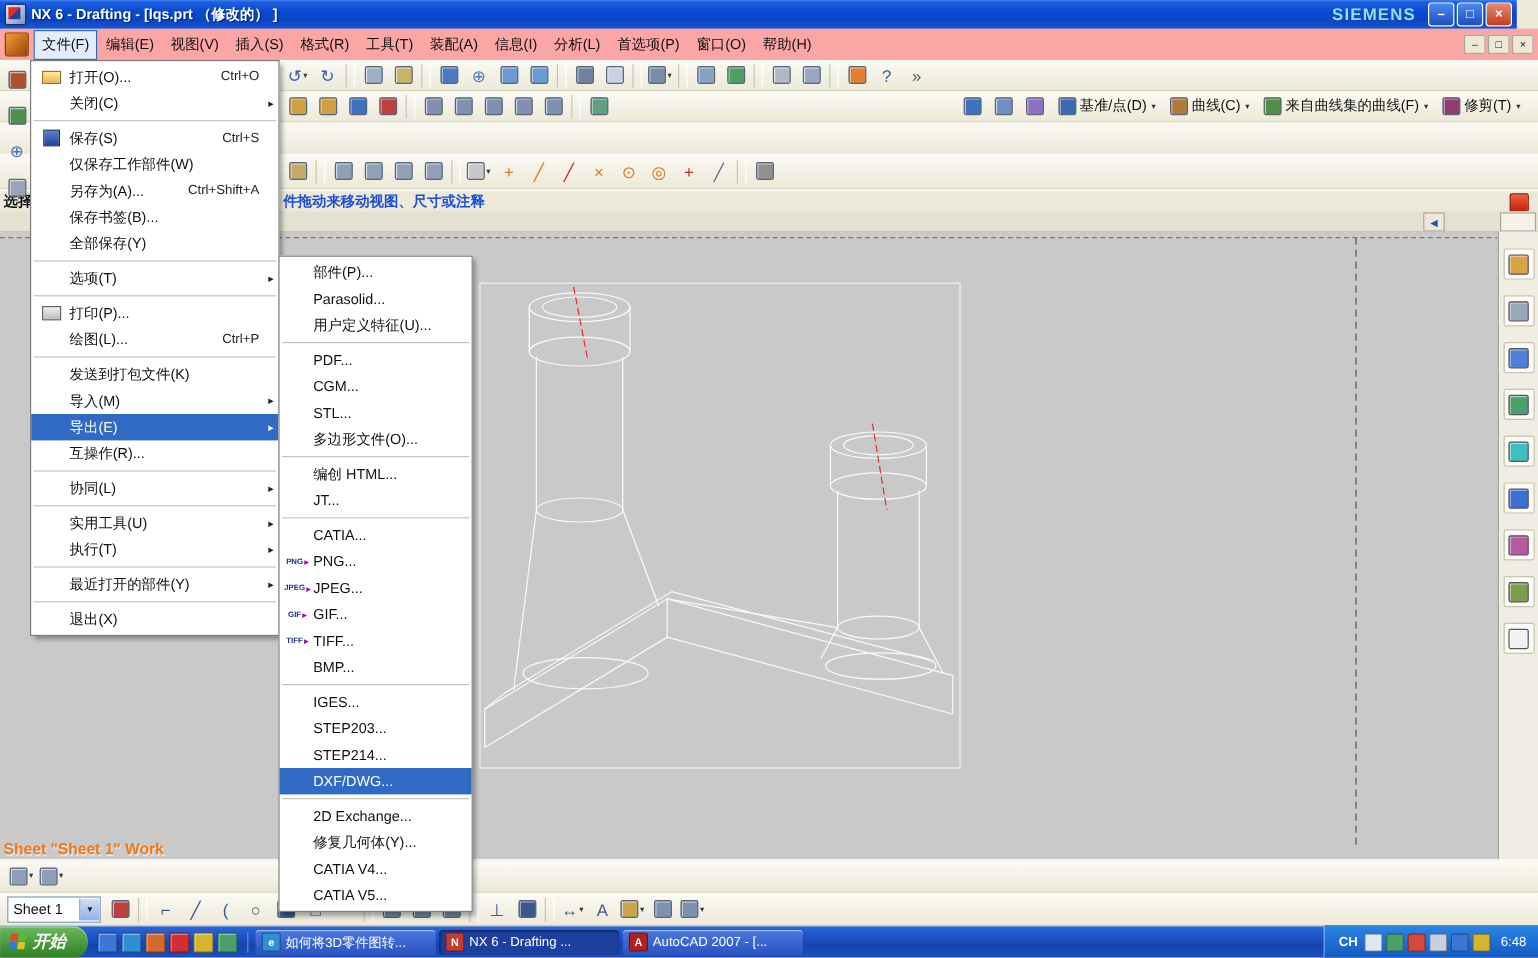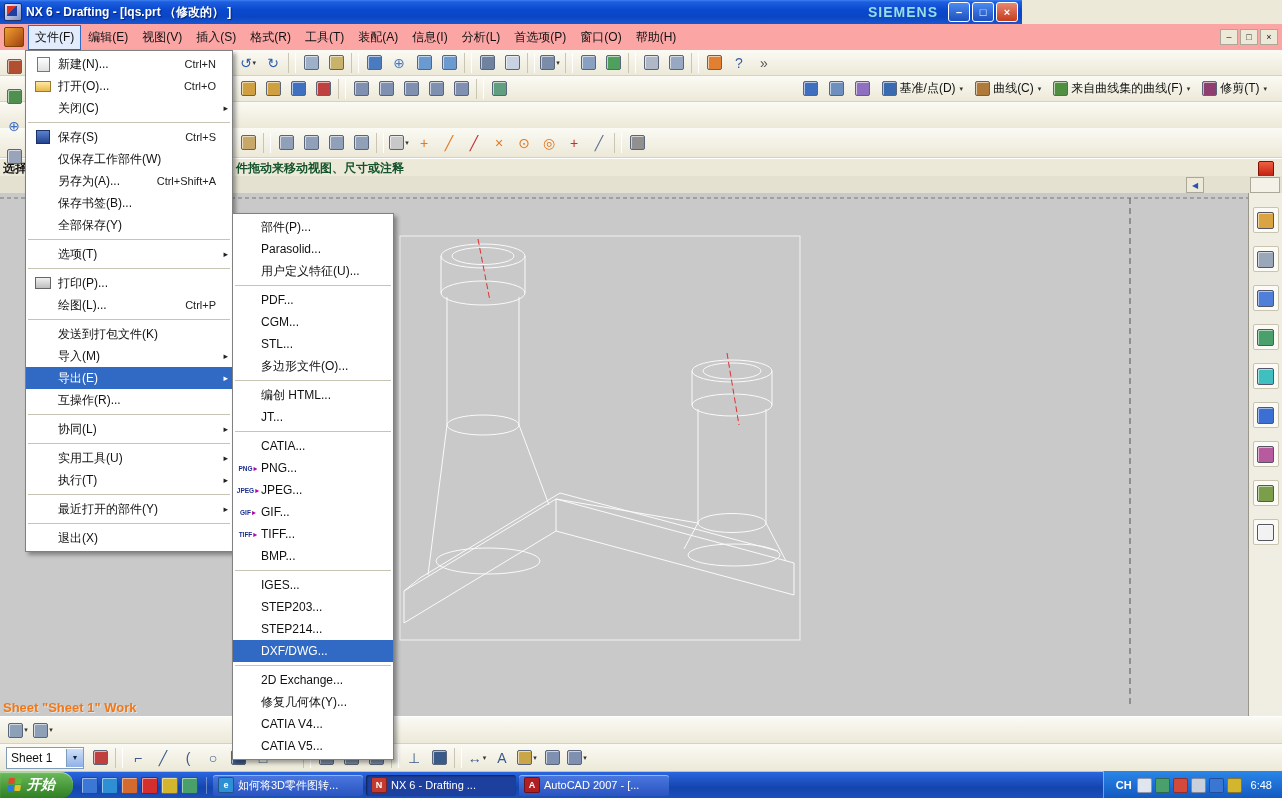--- a/index.html
+++ b/index.html
@@ -1,20 +1,20 @@
 <!DOCTYPE html>
 <html><head>
 <meta charset="utf-8">
 <style>
   html,body{margin:0;padding:0;}
   body{font-family:"Liberation Sans","DejaVu Sans",sans-serif;font-size:12px;background:#444;}
   .screen{position:relative;width:1282px;height:798px;background:#ece9d8;overflow:hidden;}
 
   
-  .titlebar{position:absolute;left:0;top:0;width:1022px;height:24px;
+  .titlebar{position:absolute;left:0;top:0;width:1264px;height:24px;
     background:linear-gradient(180deg,#3c81f3 0%,#1e5ede 8%,#0a4ad0 40%,#0a45c4 70%,#1b56d0 100%);
     display:flex;align-items:center;color:#fff;}
   .appicon{width:16px;height:16px;margin:0 4px 0 4px;background:linear-gradient(135deg,#e8e8ff,#8090c0);
     border:1px solid #203060;border-radius:2px;position:relative;}
   .appicon::after{content:"";position:absolute;left:2px;top:2px;width:10px;height:10px;
     background:linear-gradient(135deg,#e03020 50%,#2040a0 50%);}
   .title{font-weight:bold;font-size:12px;text-shadow:1px 1px 1px #00227a;white-space:nowrap;}
   .brand{margin-left:auto;margin-right:10px;font-weight:bold;font-size:14px;letter-spacing:1px;color:#9adde6;}
   .winbtns{display:flex;gap:2px;margin-right:4px;}
   .wbtn{width:20px;height:18px;border-radius:3px;border:1px solid #fff;color:#fff;font-size:11px;font-weight:bold;
@@ -50,21 +50,21 @@
   .tsep{width:6px;height:20px;border-left:1px solid #c9c5b0;border-right:1px solid #fff;margin:0 2px;display:inline-block;}
   .txtbtn{display:inline-flex;align-items:center;gap:3px;padding:2px 4px;border:1px solid transparent;
     border-radius:2px;white-space:nowrap;font-size:12px;color:#111;}
   .curvegroup{margin-left:auto;display:flex;align-items:center;gap:2px;padding-right:10px;}
   .leftcol{position:absolute;left:2px;top:54px;width:24px;display:flex;flex-direction:column;gap:6px;z-index:1;}
 
   
   .promptbar{position:absolute;left:0;top:158px;width:1282px;height:18px;background:#ece9d8;
     border-top:1px solid #fff;border-bottom:1px solid #b8b4a0;display:flex;align-items:center;}
   .prompt-left{position:absolute;left:3px;font-weight:bold;color:#111;white-space:nowrap;width:22px;overflow:hidden;}
-  .prompt-main{margin-left:236px;font-weight:bold;color:#14532d;white-space:nowrap;}
+  .prompt-main{margin-left:236px;font-weight:bold;color:#1d4ed8;white-space:nowrap;}
   .stopbtn{position:absolute;right:8px;top:2px;width:14px;height:14px;background:linear-gradient(#f06040,#c02010);
     border:1px solid #801000;border-radius:2px;}
 
   
   .secondbar{position:absolute;left:0;top:176px;width:1282px;height:17px;background:#e4e1d0;
     border-bottom:1px solid #9a968a;}
   .scrollleft{position:absolute;right:78px;top:1px;width:16px;height:14px;background:#ece9d8;border:1px solid #aca899;
     font-size:8px;color:#2a52b0;display:flex;align-items:center;justify-content:center;}
   .cornerbox{position:absolute;right:2px;top:1px;width:28px;height:14px;background:#f4f2e8;border:1px solid #aca899;}
 
@@ -545,28 +545,20 @@
         <span class="tbtn">
           <i class="ttile" style="background: rgb(128, 144, 176);"></i>
           <i class="ddarrow">▾</i>
         </span>
       </div>
   </div>
 
   <div class="filemenu">
       <div class="menu-item">
         <span class="mi-gutter">
-          <i class="mi-ic new-document-icon"></i>
-        </span>
-        <span class="mi-label">新建(N)...</span>
-        <span class="mi-short">Ctrl+N</span>
-        <span class="mi-arrow"></span>
-      </div>
-      <div class="menu-item">
-        <span class="mi-gutter">
           <i class="mi-ic open-folder-icon"></i>
         </span>
         <span class="mi-label">打开(O)...</span>
         <span class="mi-short">Ctrl+O</span>
         <span class="mi-arrow"></span>
       </div>
       <div class="menu-item">
         <span class="mi-gutter"></span>
         <span class="mi-label">关闭(C)</span>
         <span class="mi-short"></span>

